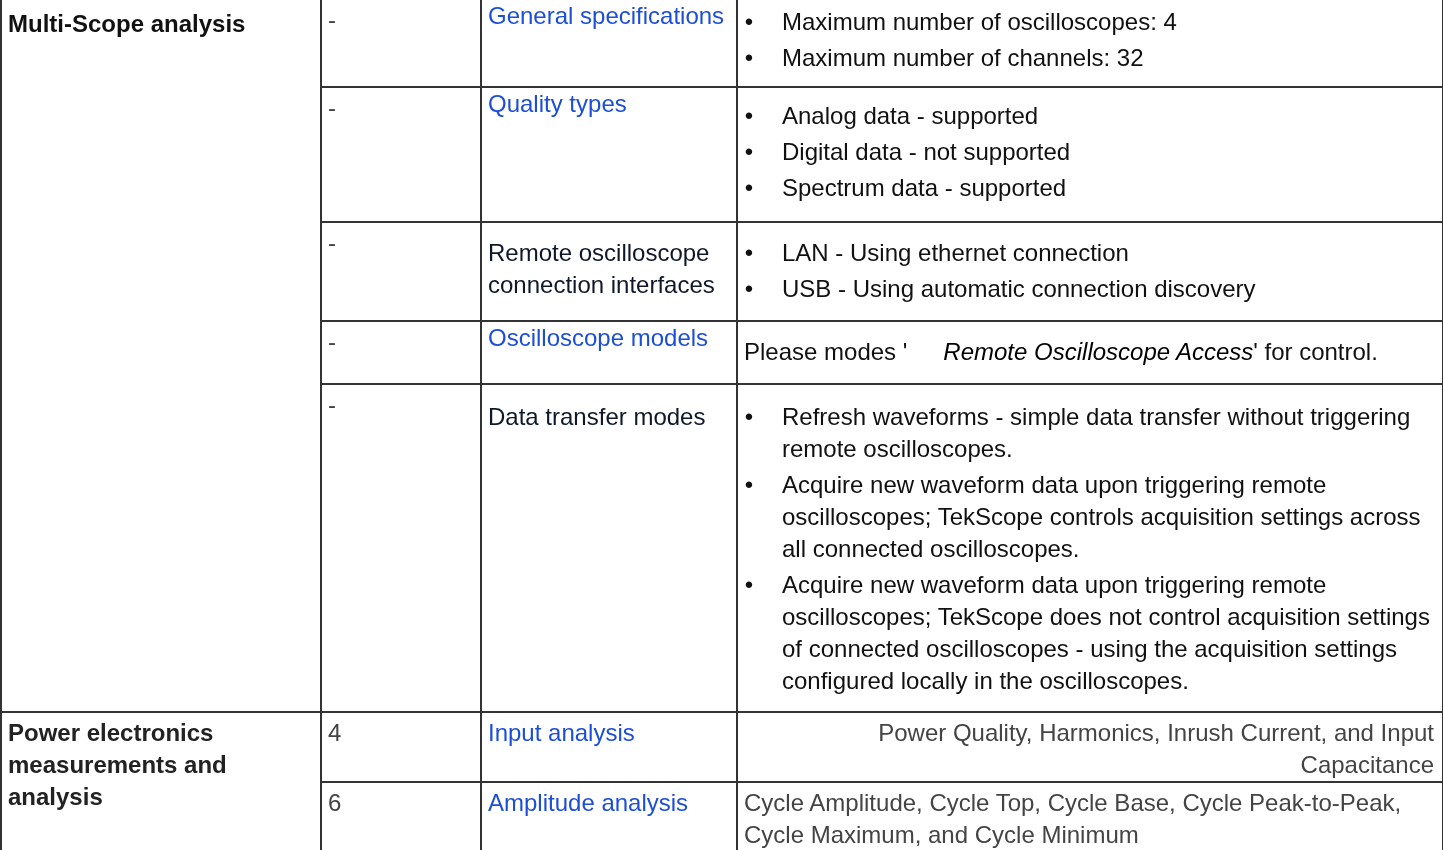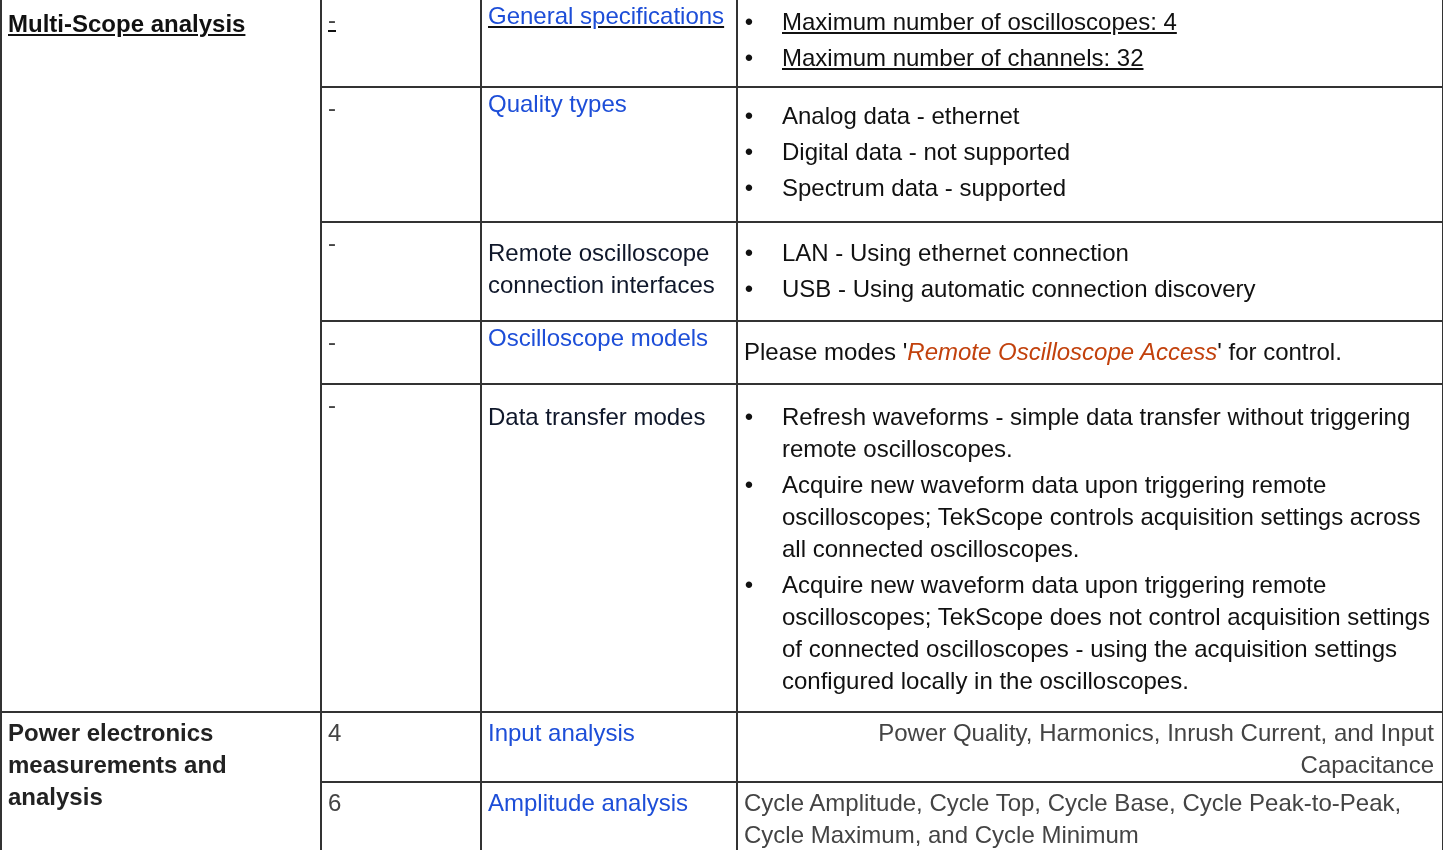--- a/index.html
+++ b/index.html
@@ -12,23 +12,23 @@
   col.c1 { width: 320px; } col.c2 { width: 160px; } col.c3 { width: 256px; } col.c4 { width: 706px; }
   .cat { font-weight: bold; padding: 8px 0 0 6px !important; font-size: 23px; line-height: 32px; }
   .num { padding: 4px 0 0 6px !important; color: #444; }
   .feat { padding: 0 0 0 6px !important; color: #1d4ed8; }
   .feat.dark { color: #0f172a; }
   .det { padding: 6px 8px 8px 6px !important; }
   ul.bul { list-style: none; margin: 0; padding: 0; }
   ul.bul li { position: relative; padding-left: 38px; line-height: 32px; margin: 0 0 4px 0; }
   ul.bul li .dot { position: absolute; left: 0; top: 0; width: 10px; text-align: center; }
   .det .plain { line-height: 32px; }
-  .link { color: #c2410c; font-style: italic; }
+  .link { color: #000000; font-style: italic; margin-left: 36px; }
   .grey { color: #444; }
-  .r1 { height: 83px; text-decoration: underline; } .r2 { height: 135px; } .r3 { height: 99px; }
+  .r1 { height: 83px; } .r2 { height: 135px; } .r3 { height: 99px; }
   .r4 { height: 63px; } .r5 { height: 328px; } .r6 { height: 42px; } .r7 { height: 74px; }
 </style>
 </head>
 <body>
 
 <table class="spec">
   <colgroup>
       <col class="c1">
       <col class="c2">
       <col class="c3">
@@ -47,21 +47,21 @@
           <li><span class="dot">•</span><span>Maximum number of oscilloscopes: 4</span></li>
           <li><span class="dot">•</span><span>Maximum number of channels: 32</span></li>
         </ul>
       </td>
     </tr>
     <tr class="r2">
       <td class="num"><span>-</span></td>
       <td class="feat"><span>Quality types</span></td>
       <td class="det" style="padding-top:12px !important;">
         <ul class="bul">
-          <li><span class="dot">•</span><span>Analog data - ethernet</span></li>
+          <li><span class="dot">•</span><span>Analog data - supported</span></li>
           <li><span class="dot">•</span><span>Digital data - not supported</span></li>
           <li><span class="dot">•</span><span>Spectrum data - supported</span></li>
         </ul>
       </td>
     </tr>
     <tr class="r3">
       <td class="num"><span>-</span></td>
       <td class="feat dark" style="padding-top:14px !important;"><span>Remote oscilloscope connection interfaces</span></td>
       <td class="det" style="padding-top:14px !important;">
         <ul class="bul">

